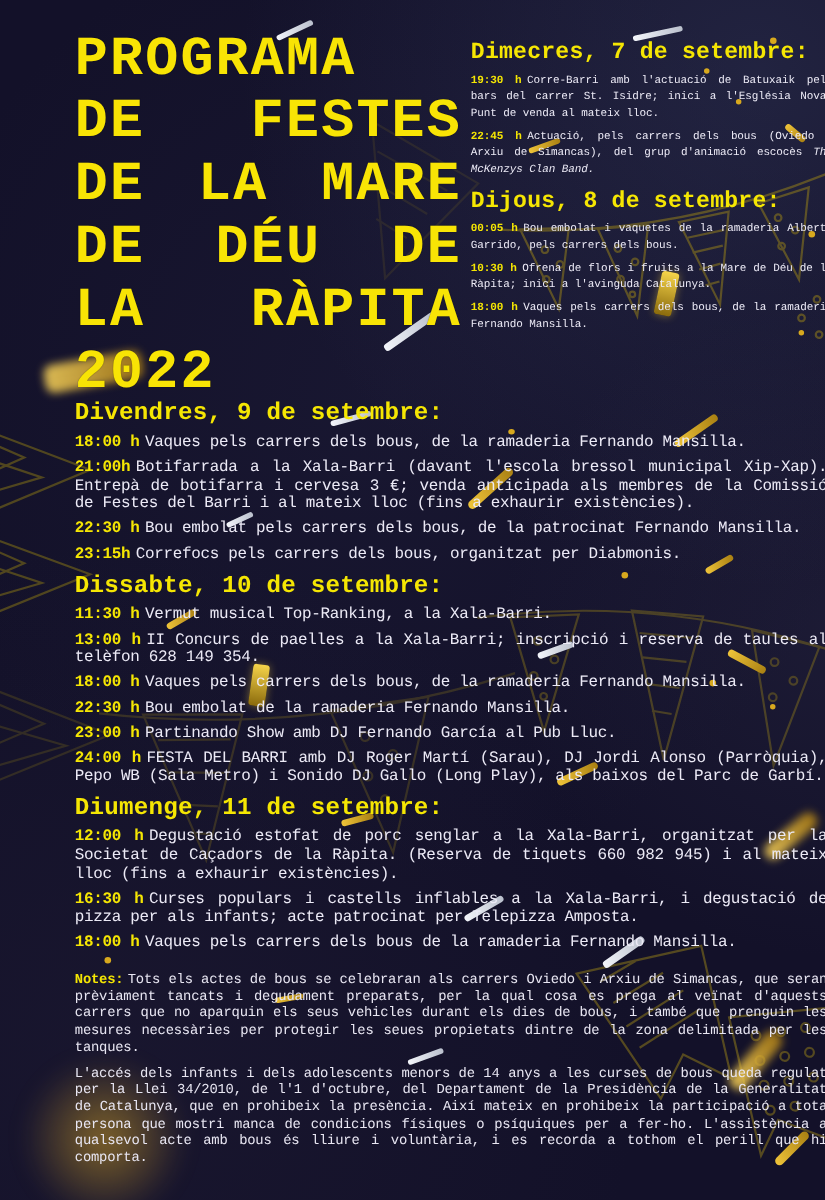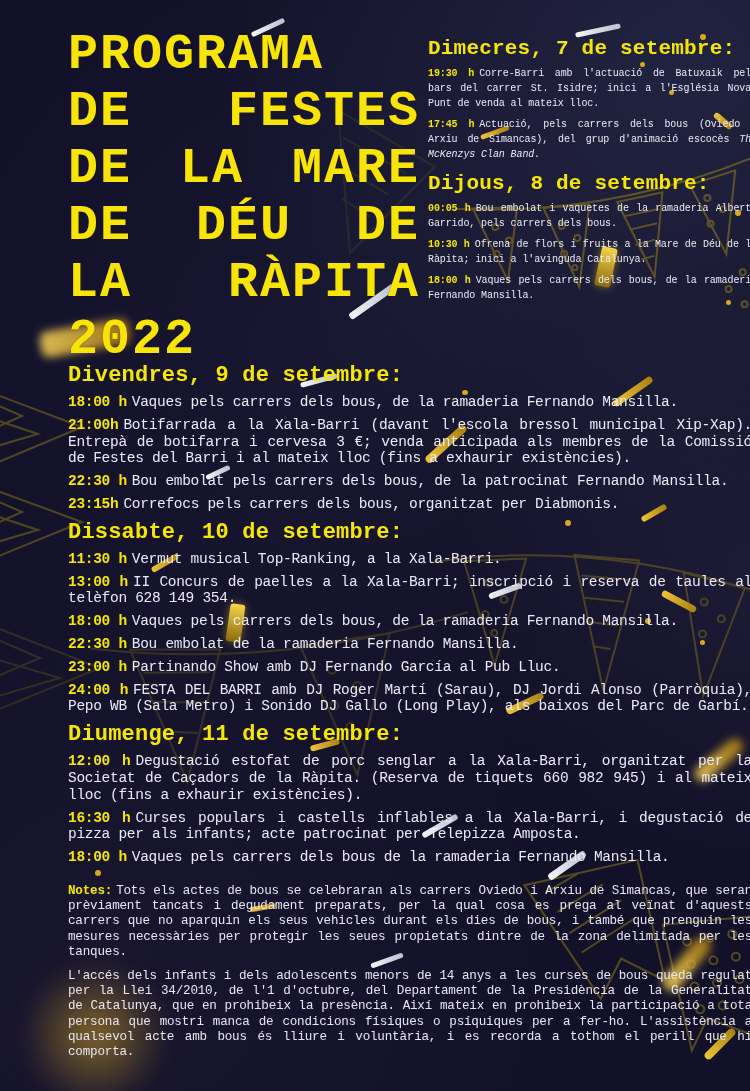--- a/index.html
+++ b/index.html
@@ -191,21 +191,21 @@
         <div class="title-line">LA RÀPITA</div>
         <div class="title-line single">2022</div>
       </div>
 
       <div class="right-col">
         <h2 class="day-h">Dimecres, 7 de setembre:</h2>
         <p class="event">
           <span class="time">19:30 h</span><span>Corre-Barri amb l'actuació de Batuxaik pels bars del carrer St. Isidre; inici a l'Església Nova. Punt de venda al mateix lloc.</span>
         </p>
         <p class="event">
-          <span class="time">17:45 h</span><span>Actuació, pels carrers dels bous (Oviedo i Arxiu de Simancas), del grup d'animació escocès </span><span class="it">The McKenzys Clan Band.</span>
+          <span class="time">22:45 h</span><span>Actuació, pels carrers dels bous (Oviedo i Arxiu de Simancas), del grup d'animació escocès </span><span class="it">The McKenzys Clan Band.</span>
         </p>
 
         <h2 class="day-h second">Dijous, 8 de setembre:</h2>
         <p class="event">
           <span class="time">00:05 h</span><span>Bou embolat i vaquetes de la ramaderia Alberto Garrido, pels carrers dels bous.</span>
         </p>
         <p class="event">
           <span class="time">10:30 h</span><span>Ofrena de flors i fruits a la Mare de Déu de la Ràpita; inici a l'avinguda Catalunya.</span>
         </p>
         <p class="event">

